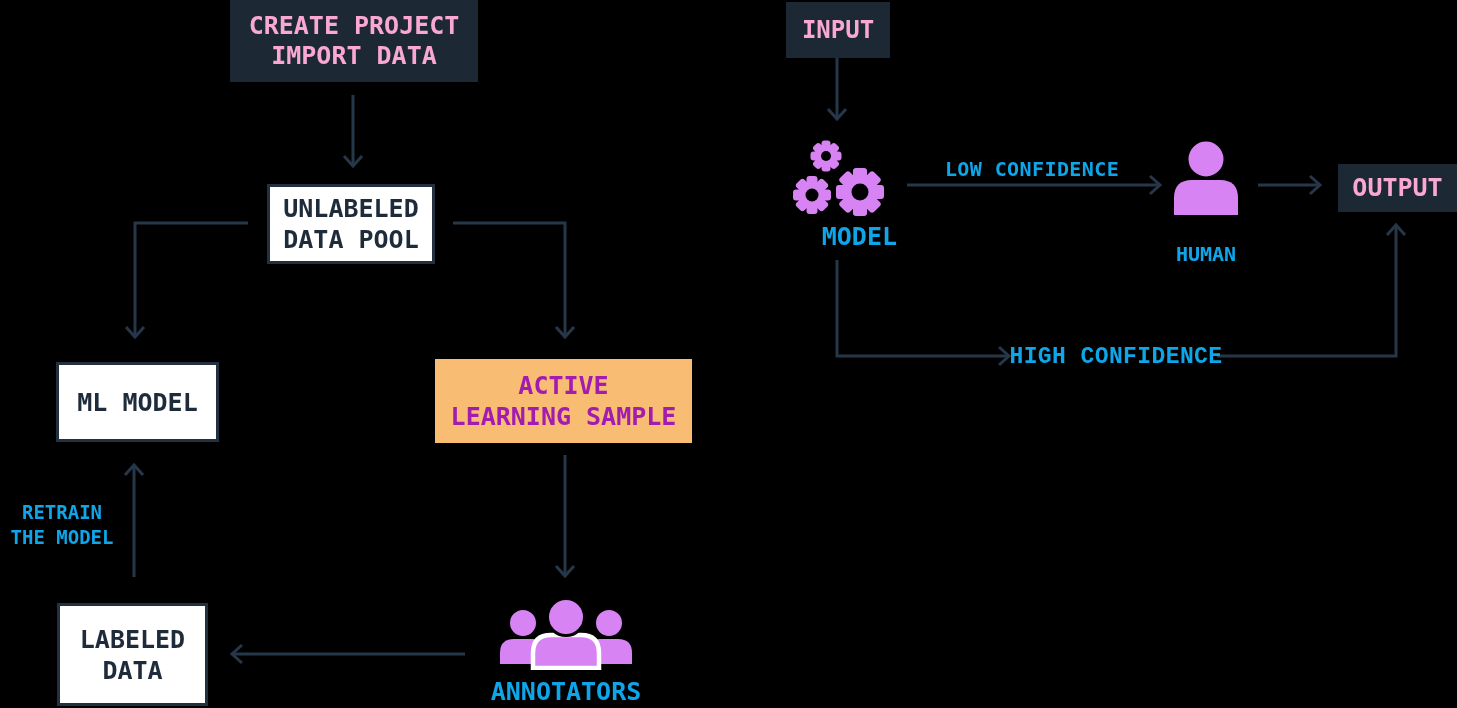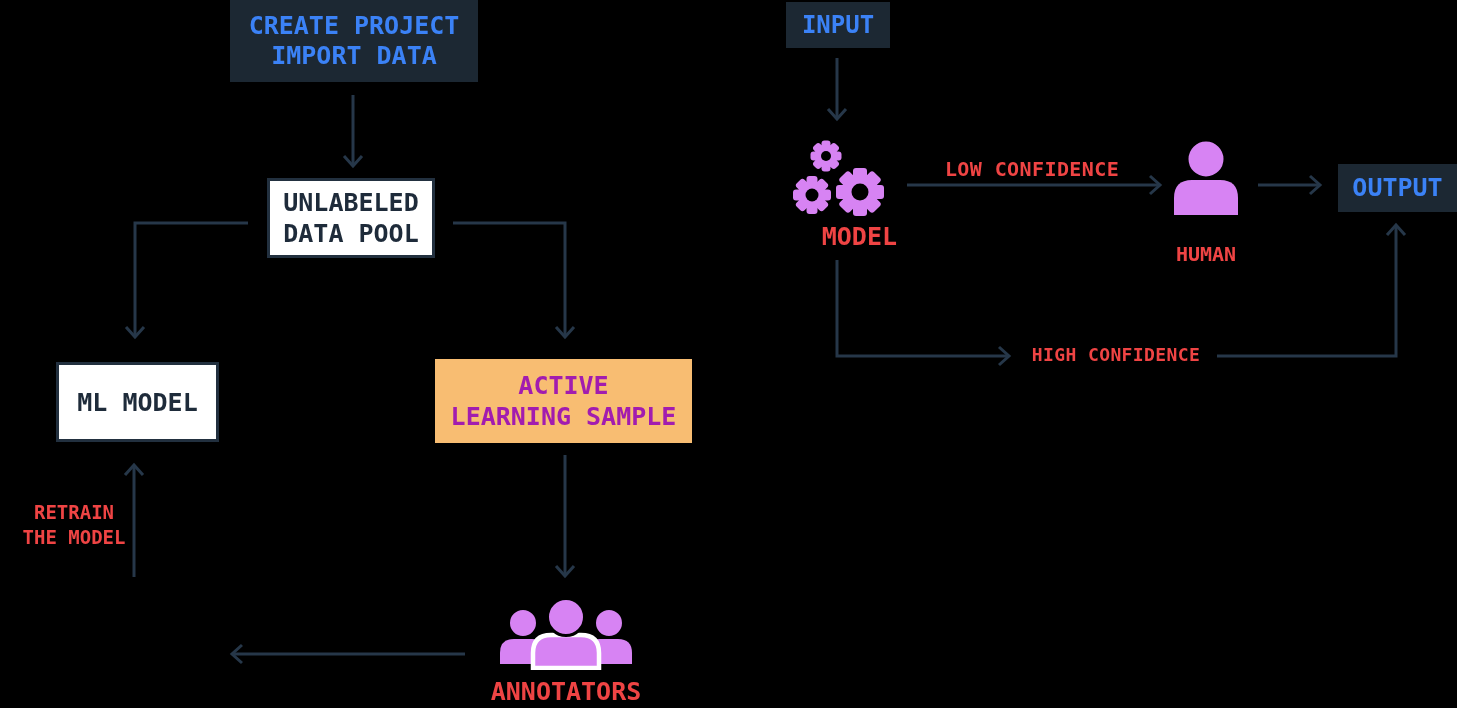--- a/index.html
+++ b/index.html
@@ -5,25 +5,25 @@
   html,body{margin:0;padding:0;background:#000;}
   .canvas{
     position:relative;width:1457px;height:708px;background:#000;overflow:hidden;
     font-family:"DejaVu Sans Mono","Liberation Mono",monospace;
   }
   .wires{position:absolute;left:0;top:0;z-index:1;}
   .node{
     position:absolute;z-index:2;display:flex;align-items:center;justify-content:center;
     text-align:center;white-space:pre-line;font-weight:700;box-sizing:border-box;
   }
-  .node.dark{background:#1c2833;color:#3b82f6;font-size:25px;line-height:30px;}
+  .node.dark{background:#1c2833;color:#f9a8d4;font-size:25px;line-height:30px;}
   .node.light{background:#ffffff;color:#1e2b3a;border:3px solid #22303f;font-size:25px;line-height:31px;}
   .node.orange{background:#f8bd72;color:#a21caf;font-size:25px;line-height:31px;}
   .lbl{
-    position:absolute;z-index:2;color:#ef4444;font-weight:700;text-align:center;
+    position:absolute;z-index:2;color:#0ea5e9;font-weight:700;text-align:center;
     white-space:pre-line;
   }
   .icon{position:absolute;z-index:2;}
 </style>
 </head>
 <body>
 
 <div class="canvas">
 
   <svg class="wires" width="1457" height="708" viewBox="0 0 1457 708" fill="none" stroke="#263749" stroke-width="3">
@@ -80,45 +80,47 @@
 
     <g>
       <path d="M1217,356 L1396,356 L1396,226"></path>
         <polyline points="1387,235 1396,225 1405,235"></polyline>
     </g>
   </svg>
 
   <div class="node dark" style="left:230px;top:0;width:248px;height:82px;">CREATE PROJECT
 IMPORT DATA</div>
 
-  <div class="node light" style="left:267px;top:178px;width:168px;height:80px;">UNLABELED
+  <div class="node light" style="left:267px;top:184px;width:168px;height:80px;">UNLABELED
 DATA POOL</div>
 
   <div class="node light" style="left:56px;top:362px;width:163px;height:80px;">ML MODEL</div>
 
   <div class="node orange" style="left:435px;top:359px;width:257px;height:84px;">ACTIVE
 LEARNING SAMPLE</div>
 
+  <div class="node light" style="left:57px;top:603px;width:151px;height:103px;">LABELED
+DATA</div>
 
-  <div class="lbl" style="left:12px;top:500px;width:124px;font-size:19px;line-height:25px;">RETRAIN
+  <div class="lbl" style="left:0px;top:500px;width:124px;font-size:19px;line-height:25px;">RETRAIN
 THE MODEL</div>
 
   <svg class="icon" style="left:500px;top:596px;" width="132" height="74" viewBox="0 0 132 74">
     <g fill="#d783f3">
       <path d="M0,68 L0,57 Q0,43 14,43 L32,43 Q46,43 46,57 L46,68 Z"></path>
       <circle cx="23" cy="27" r="14" stroke="#000" stroke-width="2"></circle>
       <path d="M86,68 L86,57 Q86,43 100,43 L118,43 Q132,43 132,57 L132,68 Z"></path>
       <circle cx="109" cy="27" r="14" stroke="#000" stroke-width="2"></circle>
       <path d="M33,72 L33,57 Q33,39 51,39 L81,39 Q99,39 99,57 L99,72 Z" stroke="#ffffff" stroke-width="4.5"></path>
       <circle cx="66" cy="21" r="18.5" stroke="#000" stroke-width="3"></circle>
     </g>
   </svg>
   <div class="lbl" style="left:466px;top:677px;width:200px;font-size:25px;">ANNOTATORS</div>
 
-  <div class="node dark" style="left:786px;top:2px;width:104px;height:46px;font-size:24px;text-align:right;">INPUT</div>
+  <div class="node dark" style="left:786px;top:2px;width:104px;height:56px;font-size:24px;text-align:right;">INPUT</div>
 
   <svg class="icon" style="left:780px;top:130px;" width="116" height="92" viewBox="0 0 116 92">
 
     <g transform="translate(46,26)">
       <g fill="#d783f3">
         <rect x="-4.5" y="-15.5" width="9" height="31" rx="3"></rect>
         <rect x="-4.5" y="-15.5" width="9" height="31" rx="3" transform="rotate(45)"></rect>
         <rect x="-4.5" y="-15.5" width="9" height="31" rx="3" transform="rotate(90)"></rect>
         <rect x="-4.5" y="-15.5" width="9" height="31" rx="3" transform="rotate(135)"></rect>
         <circle r="11.5"></circle>
@@ -155,15 +157,15 @@
   <svg class="icon" style="left:1171px;top:138px;" width="70" height="78" viewBox="0 0 70 78">
     <g fill="#d783f3">
       <path d="M3,77 L3,60 Q3,42 21,42 L49,42 Q67,42 67,60 L67,77 Z"></path>
       <circle cx="35" cy="21" r="19" stroke="#000" stroke-width="3"></circle>
     </g>
   </svg>
   <div class="lbl" style="left:1146px;top:222px;width:120px;font-size:20px;margin-top:20px;">HUMAN</div>
 
   <div class="node dark" style="left:1338px;top:164px;width:119px;height:48px;font-size:25px;">OUTPUT</div>
 
-  <div class="lbl" style="left:996px;top:344px;width:240px;font-size:18px;letter-spacing:0.4px;">HIGH CONFIDENCE</div>
+  <div class="lbl" style="left:996px;top:344px;width:240px;font-size:23px;letter-spacing:0.4px;font-family:Liberation Mono, monospace;">HIGH CONFIDENCE</div>
 
 </div>
 
 </body></html>

